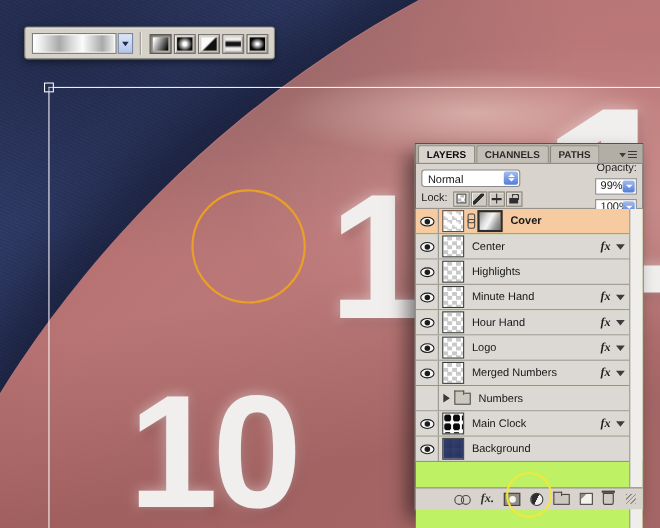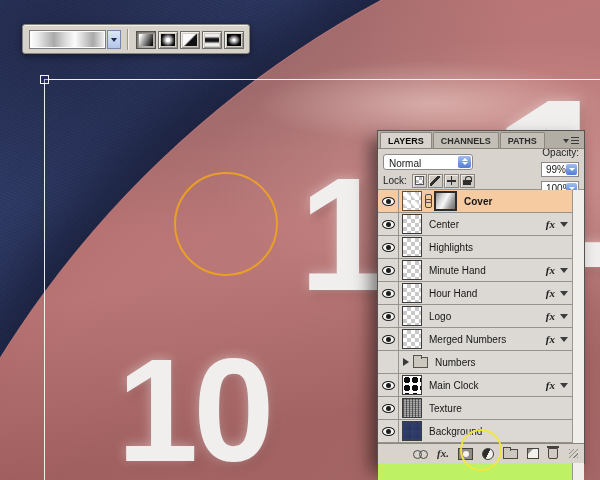--- a/index.html
+++ b/index.html
@@ -407,27 +407,20 @@
           <span class="eye"></span>
         </div>
         <div class="thumb thumb-clock"></div>
         <span class="layer-name">Main Clock</span>
         <span class="fx-wrap">
           <span class="fx-text">fx</span>
           <span class="caret"></span>
         </span>
       </div>
 
-      <div class="layer-row">
-        <div class="eye-cell">
-          <span class="eye"></span>
-        </div>
-        <div class="thumb thumb-texture"></div>
-        <span class="layer-name">Texture</span>
-      </div>
 
       <div class="layer-row">
         <div class="eye-cell">
           <span class="eye"></span>
         </div>
         <div class="thumb thumb-blue"></div>
         <span class="layer-name">Background</span>
       </div>
 
       <div class="scroll-gutter"></div>

